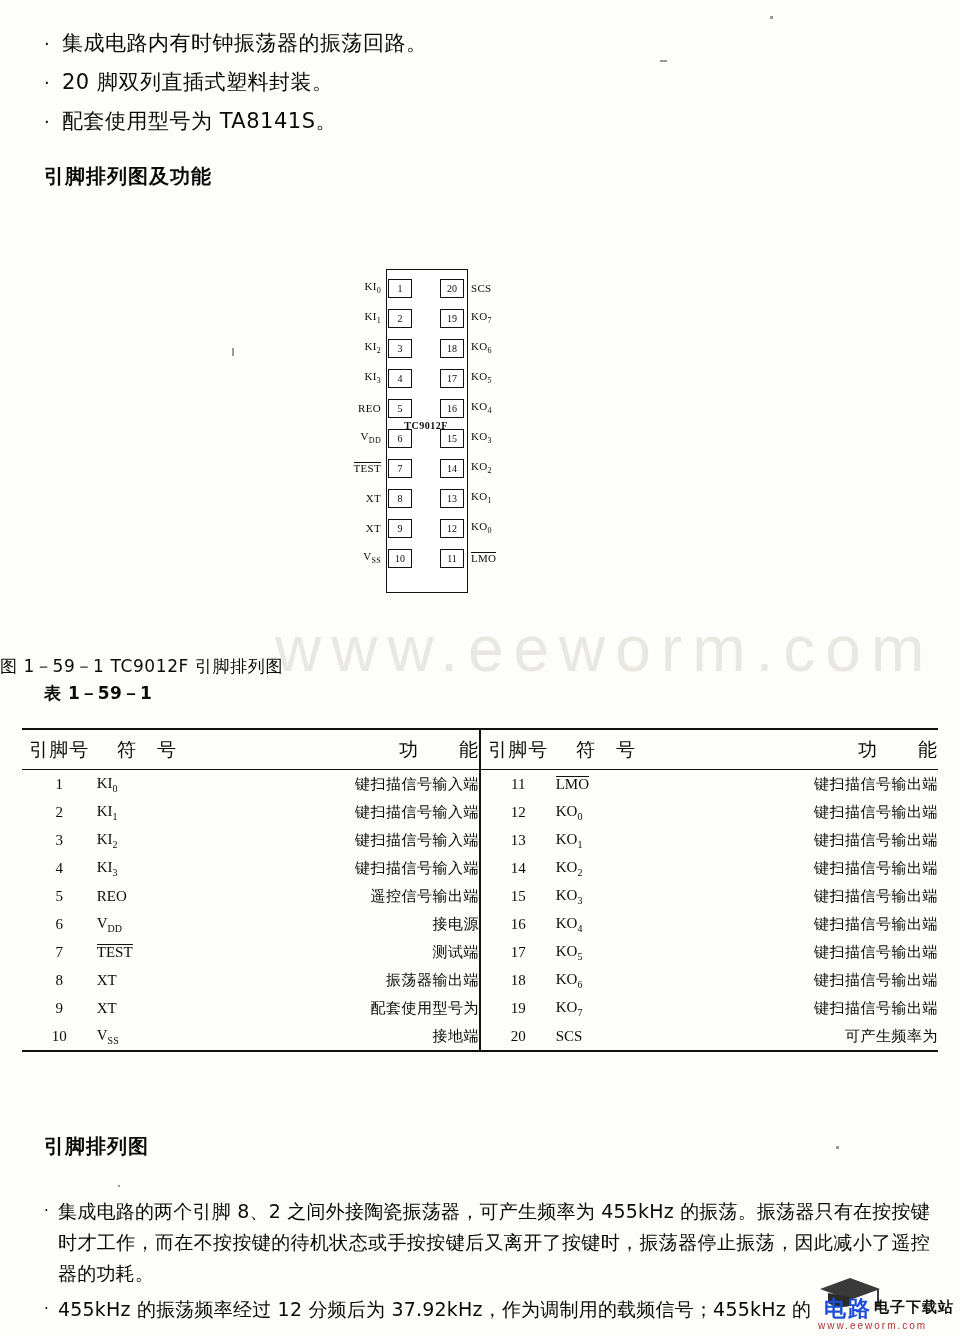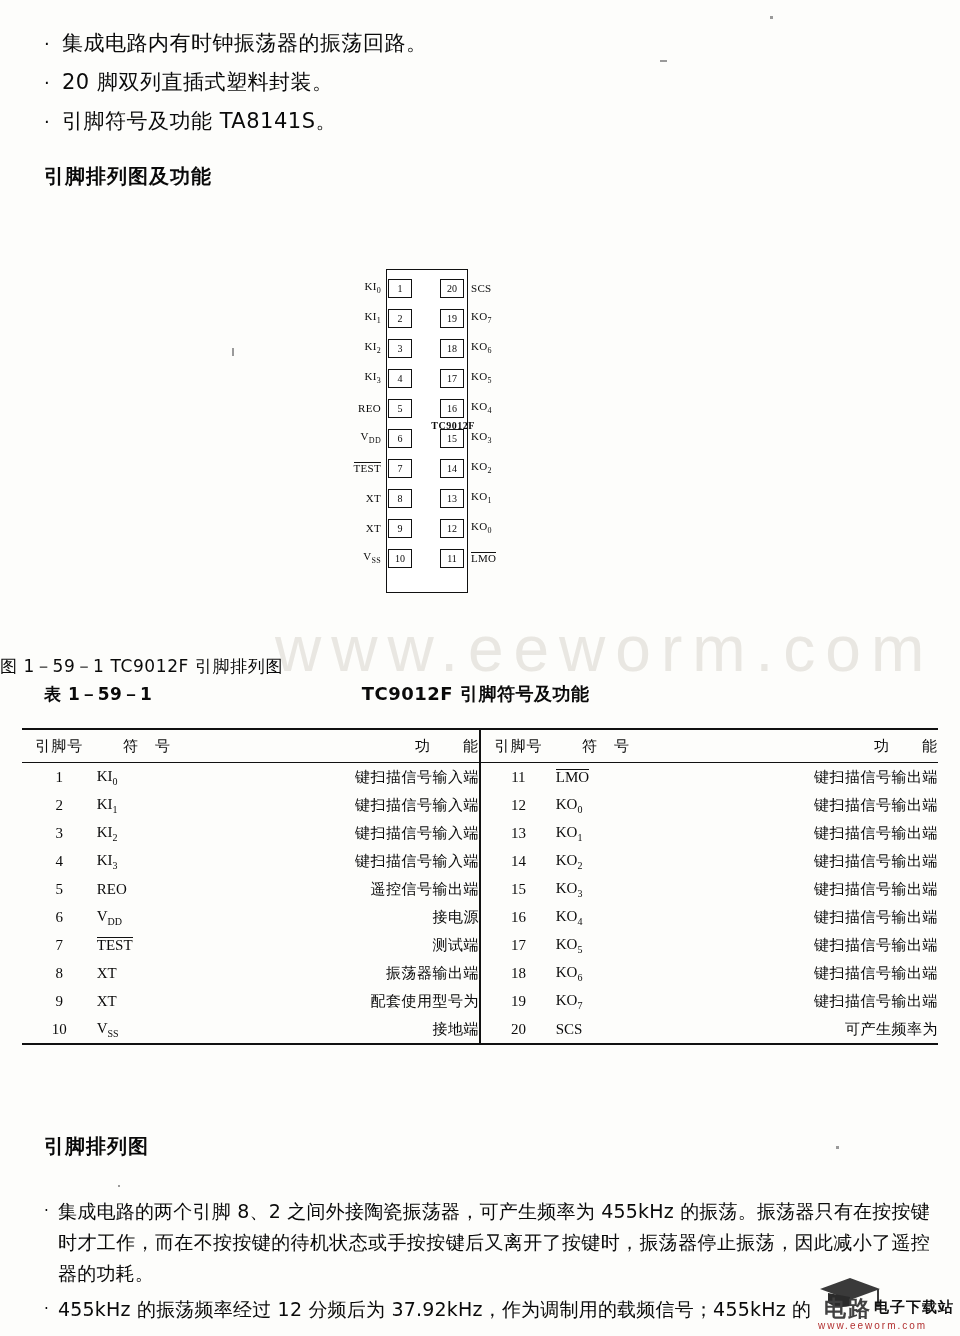--- a/index.html
+++ b/index.html
@@ -49,21 +49,21 @@
   .chip-wrap{position:absolute;left:300px;top:255px;width:330px;height:350px;z-index:2;}
   .chip-body{
     position:absolute;left:86px;top:14px;
     width:80px;height:322px;
     border:1.6px solid #111;
     background:#fff;
   }
   .chip-name{
     position:absolute;left:86px;top:165px;width:80px;
     text-align:center;font-size:10px;letter-spacing:0.5px;
-    font-family:"Liberation Serif",serif;font-weight:600;padding-left:27px;
+    font-family:"Liberation Serif",serif;font-weight:600;
   }
   .pinrow{position:absolute;height:30px;display:flex;align-items:center;}
   .pinrow.left{left:0px;width:112px;justify-content:flex-end;}
   .pinrow.right{left:140px;width:160px;justify-content:flex-start;}
   .pinlabel{
     font-size:11px;font-family:"Liberation Serif",serif;
     white-space:nowrap;letter-spacing:0.3px;
   }
   .pinlabel sub{font-size:8px;}
   .pinbox{
@@ -95,21 +95,21 @@
     position:absolute;left:22px;top:728px;width:916px;
     border-collapse:collapse;z-index:2;background:transparent;
   }
   table.pins th,table.pins td{
     font-weight:normal;
     font-size:15px;
     padding:5px 0 4px 0;
     border:none;
   }
   table.pins thead th{
-    font-size:15px;padding:7px 0 6px 0;letter-spacing:1px;
+    font-size:19px;padding:7px 0 6px 0;letter-spacing:1px;
   }
   table.pins thead tr{border-top:2.2px solid #111;border-bottom:1.1px solid #111;}
   table.pins tbody tr:last-child{border-bottom:none;}
   table.pins tfoot td{border-top:2.2px solid #111;padding:0;height:0;font-size:0;line-height:0;}
 
   .c-no{width:78px;text-align:center;border-right:1.1px solid #111;font-family:"Liberation Serif",serif;font-size:15px;}
   .c-sym{width:104px;border-right:1.1px solid #111;font-family:"Liberation Serif",serif;font-size:16px;}
   .c-fn{width:276px;padding-left:18px !important;text-align:right;letter-spacing:0.5px;}
   .c-fn.mid{border-right:2.4px solid #111;}
   .c-sym sub{font-size:10px;}
@@ -133,21 +133,21 @@
     font-size:10px;letter-spacing:2px;color:#b23030;
     font-family:"Liberation Sans",sans-serif;
   }
   .logo-cn{
     position:absolute;left:56px;top:22px;
     font-size:15px;font-weight:bold;color:#111;letter-spacing:1px;
     white-space:nowrap;
   }
   .logo-red{
     position:absolute;left:6px;top:18px;
-    font-size:22px;font-weight:bold;color:#404040;letter-spacing:2px;
+    font-size:22px;font-weight:bold;color:#1d4ed8;letter-spacing:2px;
     white-space:nowrap;
   }
 
   
   .speck{position:absolute;background:#9a9a9a;z-index:1;}
 </style>
 </head>
 <body>
 
 <div class="page">
@@ -164,21 +164,21 @@
     <div class="bullet">
       <span class="dot">·</span>
       <span class="btxt">集成电路内有时钟振荡器的振荡回路。</span>
     </div>
     <div class="bullet">
       <span class="dot">·</span>
       <span class="btxt">20 脚双列直插式塑料封装。</span>
     </div>
     <div class="bullet">
       <span class="dot">·</span>
-      <span class="btxt">引脚符号及功能 TA8141S。</span>
+      <span class="btxt">配套使用型号为 TA8141S。</span>
     </div>
   </div>
 
   <div class="sec-head" id="h-pin">引脚排列图及功能</div>
 
   <div class="chip-wrap">
     <div class="chip-body"></div>
     <div class="chip-name">TC9012F</div>
     <div id="left-pins">
         <div class="pinrow left" style="top: 18px;">
@@ -263,21 +263,20 @@
           <span class="pinbox">11</span>
           <span class="pinlabel"><span class="ovl">LMO</span></span>
         </div>
       </div>
   </div>
 
   <div class="fig-cap">图 1－59－1  TC9012F 引脚排列图</div>
 
   <div class="tbl-title-row">
     <span class="tbl-num">表 1－59－1</span>
-    <span class="tbl-title">TC9012F 引脚符号及功能</span>
   </div>
 
   <table class="pins">
     <thead>
       <tr>
         <th class="c-no">引脚号</th>
         <th class="c-sym">符　号</th>
         <th class="c-fn mid">功　　能</th>
         <th class="c-no">引脚号</th>
         <th class="c-sym">符　号</th>

